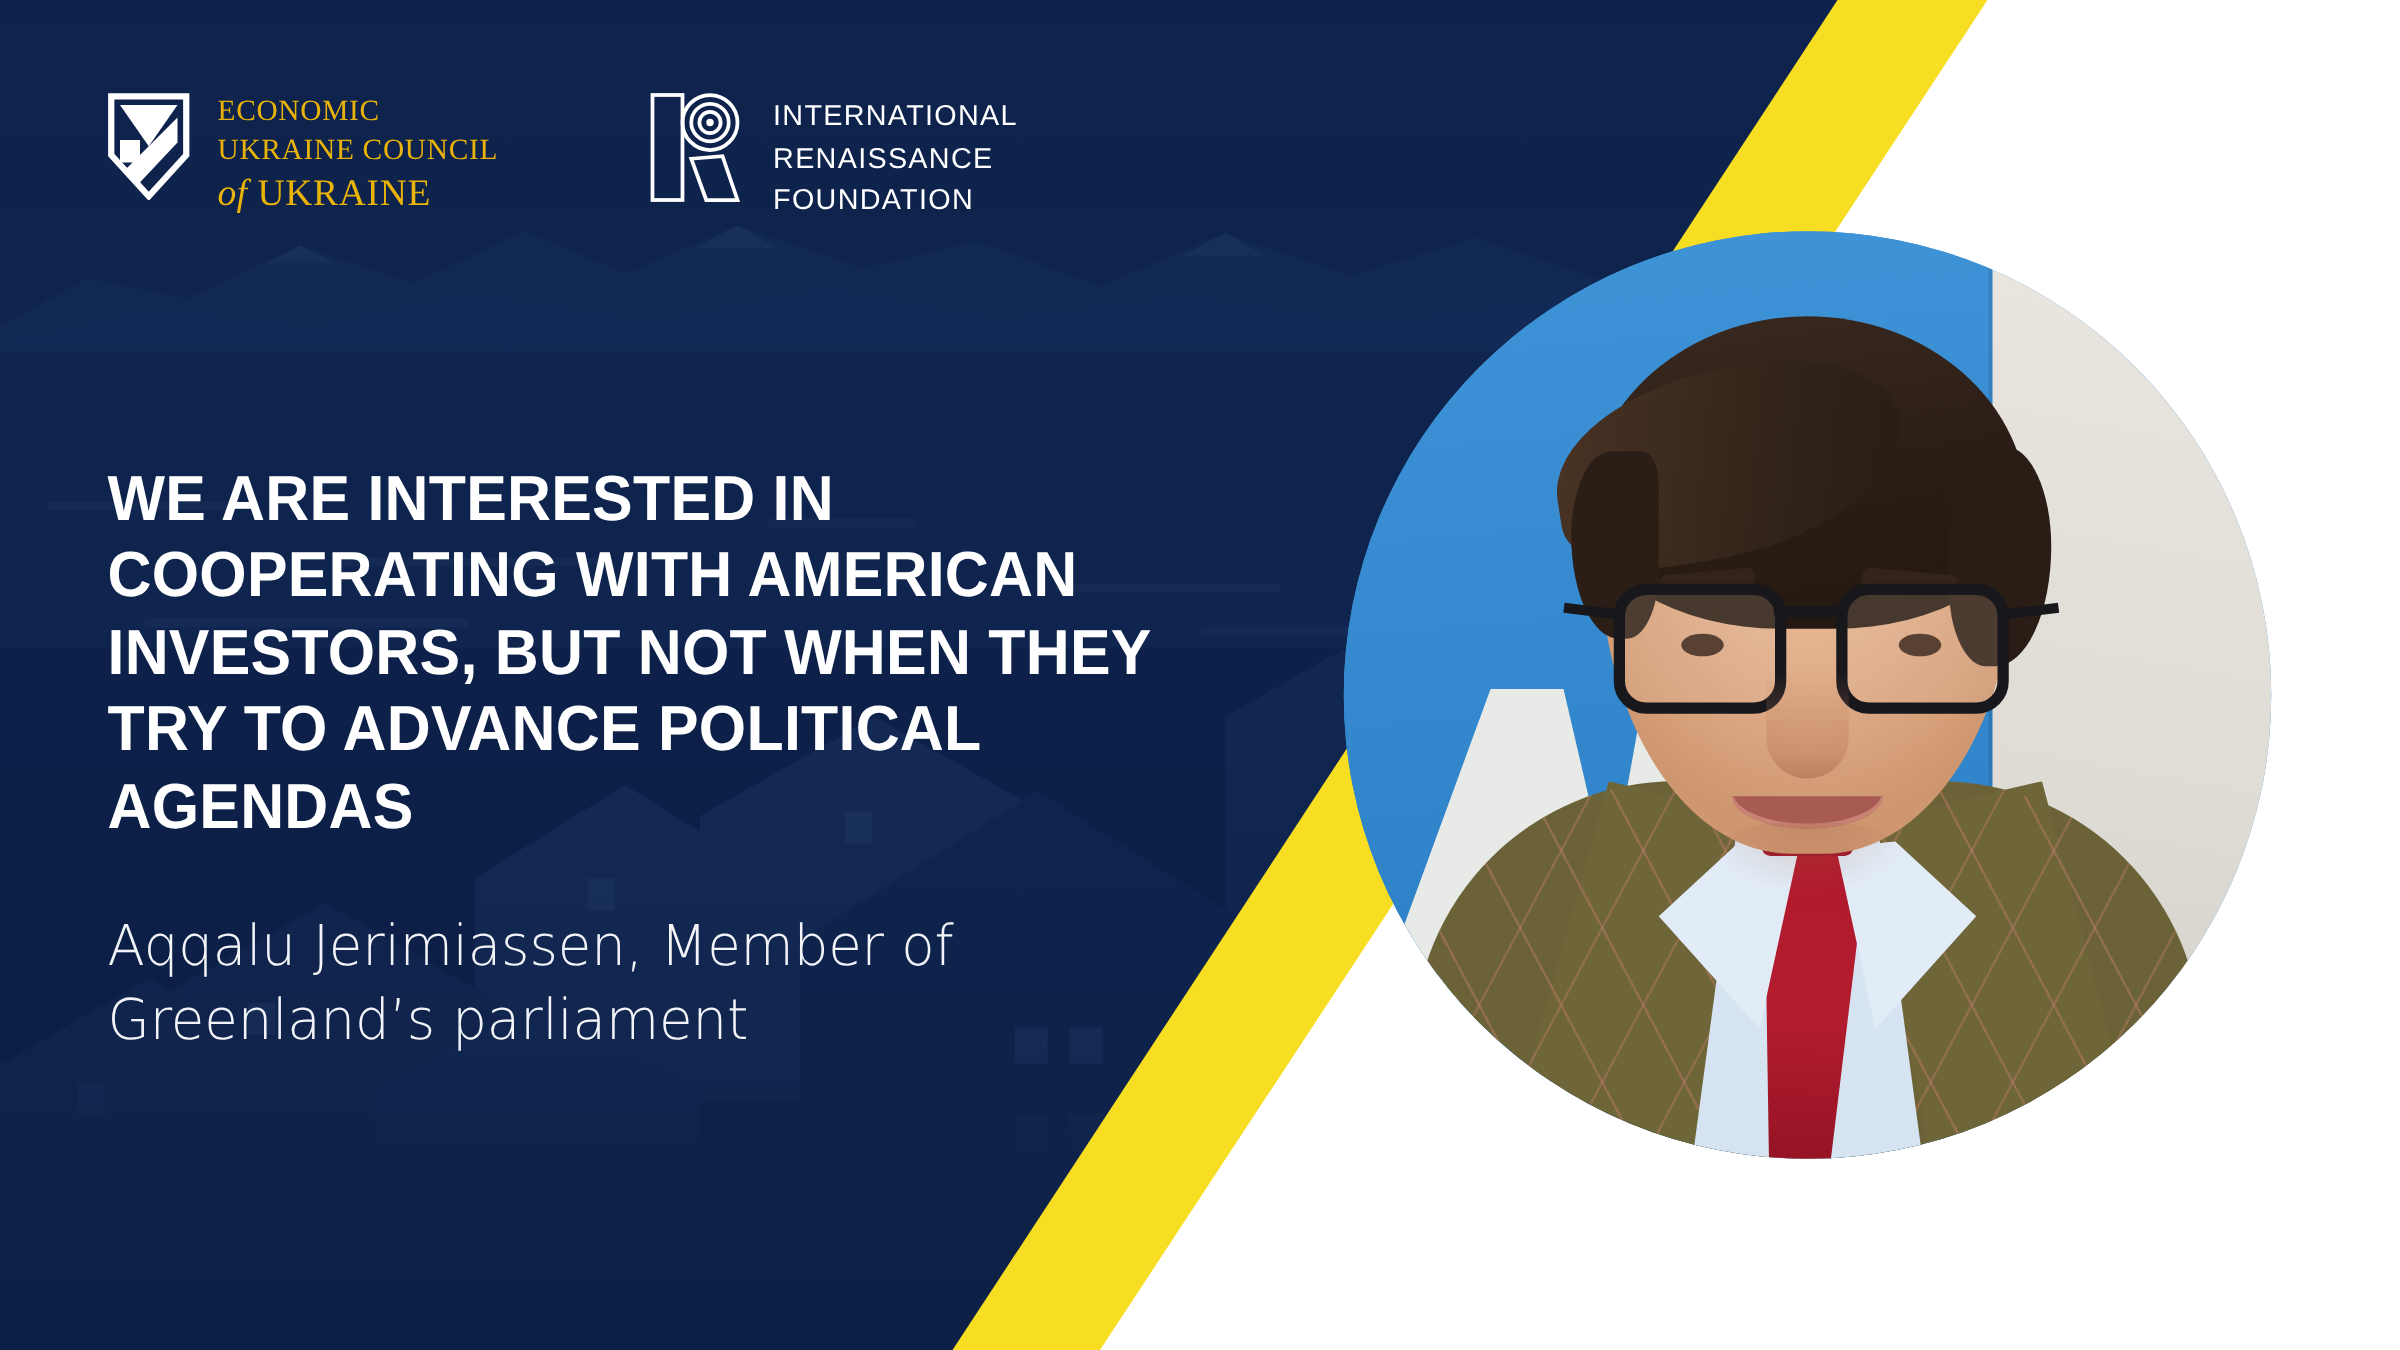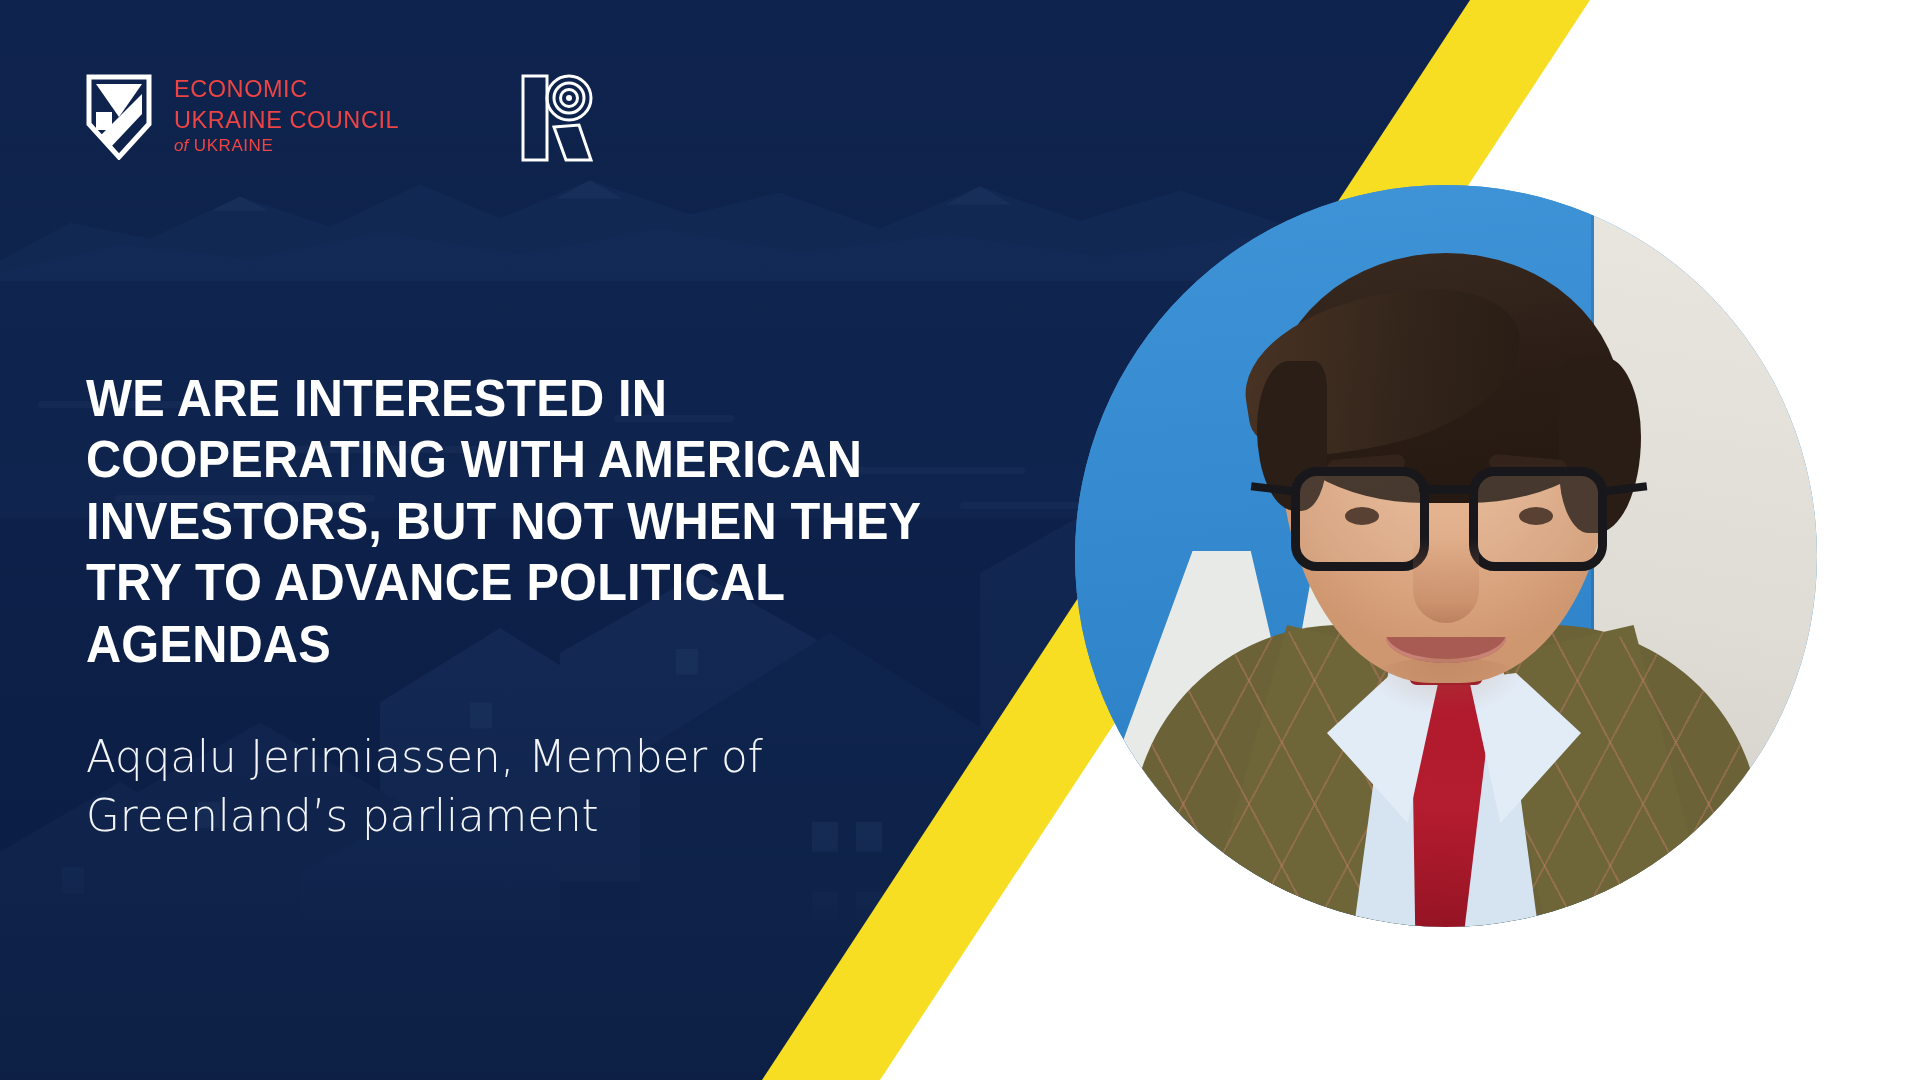--- a/index.html
+++ b/index.html
@@ -61,25 +61,25 @@
 
   
   .logos {
     position:absolute; left:86px; top:74px;
     display:flex; align-items:flex-start; gap:122px;
     z-index:6;
   }
   .logo-block { display:flex; align-items:flex-start; gap:22px; }
 
   .escu-words {
-    color:#ef4444; font-family:Liberation Sans, sans-serif;
+    color:#eab308; font-family:Liberation Serif, serif;
     line-height:1.30; letter-spacing:.035em;
   }
   .escu-words .l1, .escu-words .l2 { font-size:23.5px; }
-  .escu-words .l3 { font-size:17px; }
+  .escu-words .l3 { font-size:30px; }
   .escu-words .l3 em { font-style:italic; letter-spacing:.01em; }
 
   .irf-words {
     color:#fff; font-family:"Liberation Sans", sans-serif;
     font-size:23px; line-height:1.46; letter-spacing:.045em;
     padding-top:2px;
   }
 
   
   .headline {
@@ -372,20 +372,25 @@
 
     <div class="logo-block">
       <svg width="76" height="88" viewBox="0 0 76 88">
         <rect x="2" y="2" width="24" height="84" fill="none" stroke="#ffffff" stroke-width="3"></rect>
         <circle cx="48" cy="24" r="22" fill="none" stroke="#ffffff" stroke-width="3"></circle>
         <circle cx="48" cy="24" r="15" fill="none" stroke="#ffffff" stroke-width="3"></circle>
         <circle cx="48" cy="24" r="8.5" fill="none" stroke="#ffffff" stroke-width="3"></circle>
         <circle cx="48" cy="24" r="3" fill="#ffffff"></circle>
         <path d="M33 53 L58 51 L70 86 L45 86 Z" fill="none" stroke="#ffffff" stroke-width="3"></path>
       </svg>
+      <div class="irf-words">
+        <div>INTERNATIONAL</div>
+        <div>RENAISSANCE</div>
+        <div>FOUNDATION</div>
+      </div>
     </div>
   </div>
 
   <div class="headline">We are interested in cooperating with American investors, but not when they try to advance political agendas</div>
   <div class="attribution">Aqqalu Jerimiassen, Member of Greenland’s parliament</div>
 
   <div class="portrait">
     <div class="pr-wall-left"></div>
     <div class="pr-wall-right"></div>
     <div class="pr-wall-seam"></div>

